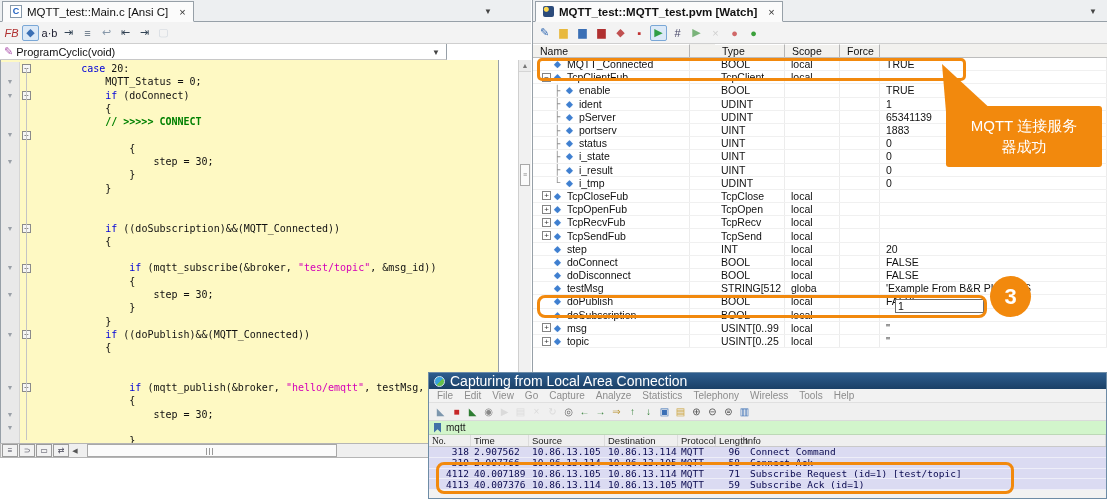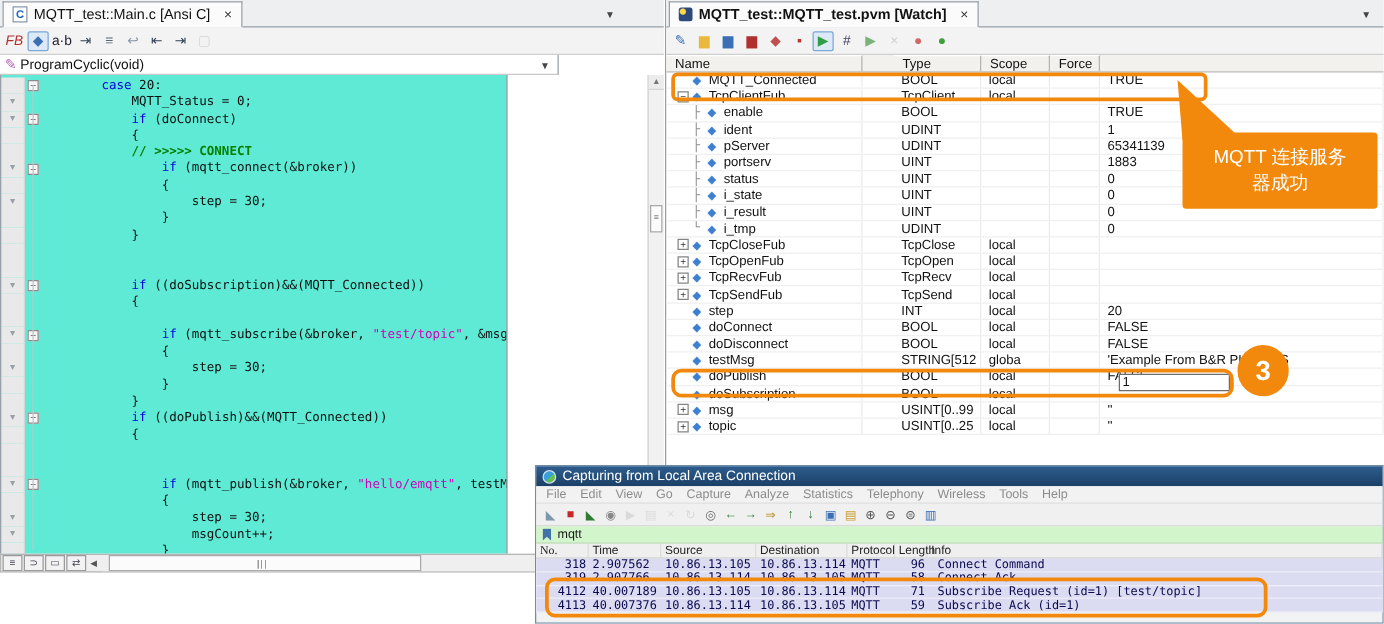--- a/index.html
+++ b/index.html
@@ -13,21 +13,21 @@
   .drop { position:absolute; font-size:8px; color:#444; top:7px; }
   .ticon { width:17px; height:16px; display:inline-flex; align-items:center; justify-content:center; font-size:11px; border-radius:2px; border:1px solid transparent; }
   .ticon.sel { background:#dce9f7; border:1px solid #7aa7d6; }
   .ticon.dim { opacity:.4; }
 
   
   #editor-window { position:absolute; left:0; top:0; width:531px; height:461px; z-index:1; background:#fff; }
   #ed-toolbar { height:22px; background:#f3f3f3; border-bottom:1px solid #cfcfcf; display:flex; align-items:center; gap:2px; padding:0 3px; }
   #breadcrumb { height:16px; width:447px; background:#fff; border-bottom:1px solid #c8c8c8; border-right:1px solid #97a0a8; display:flex; align-items:center; padding:0 4px; font-size:11px; position:relative; }
   #breadcrumb .drop { right:6px; top:4px; }
-  #code-area { position:absolute; left:0; top:60px; width:406px; height:383px; background:#5eead4; border-left:1px solid #97a0a8; border-right:1px solid #97a0a8; overflow:hidden; }
+  #code-area { position:absolute; left:0; top:60px; width:499px; height:383px; background:#fef9c3; border-left:1px solid #97a0a8; border-right:1px solid #97a0a8; overflow:hidden; }
   #fold-line { position:absolute; left:25px; top:8px; width:1px; height:372px; background:#c4c4c4; }
   .cl { display:flex; height:13.3px; align-items:center; }
   .gut { width:19px; align-self:stretch; background:#e9e9e9; border-right:1px solid #d6d6d6; text-align:center; font-size:7px; color:#9aa0a8; line-height:13px; flex:none; }
   .fold { width:13px; flex:none; display:flex; align-items:center; justify-content:center; }
   .foldbox { width:9px; height:9px; border:1px solid #8b8b8b; background:#f6f6f6; font-size:8px; line-height:7px; text-align:center; color:#444; }
   .ctxt { white-space:pre; font:10px/13.3px "DejaVu Sans Mono",monospace; color:#101010; }
   .k { color:#0000d8; } .c { color:#008000;font-weight:bold; } .s { color:#d400b8; } .p { color:#101010; }
   #code-pad { padding-top:2px; }
   #vscroll { position:absolute; right:0; top:60px; width:13px; height:383px; background:#f1f1f1; border-left:1px solid #cfcfcf; }
   #vscroll .btn { height:12px; text-align:center; font-size:7px; color:#777; line-height:12px; background:#ececec; border-bottom:1px solid #d5d5d5; }
@@ -52,21 +52,21 @@
   .wrow > span { border-right:1px solid #ececec; height:100%; display:flex; align-items:center; overflow:hidden; white-space:nowrap; }
   .ncell { padding-left:9px; }
   .exp { width:9px; height:9px; border:1px solid #848484; background:#fff; font-size:8px; line-height:7px; text-align:center; color:#333; margin-right:3px; flex:none; }
   .exp.none { border:none; background:transparent; }
   .treeg { font:10px "DejaVu Sans Mono",monospace; color:#8f8f8f; width:12px; flex:none; }
   .dia { color:#3f7fd0; font-size:9px; margin-right:6px; flex:none; text-shadow:0 0 1px #9cc0ea; }
   .cell-pad { padding-left:6px; }
 
   
   #ws-window { position:absolute; left:428px; top:372px; width:679px; height:127px; z-index:10; border:1px solid #6e8ca6; background:#f2f2f2; }
-  #ws-title { height:16px; background:linear-gradient(#2d5d8e,#1b4066); color:#fff; font-size:11px; display:flex; align-items:center; gap:5px; padding:0 5px; }
+  #ws-title { height:16px; background:linear-gradient(#2d5d8e,#1b4066); color:#fff; font-size:14px; display:flex; align-items:center; gap:5px; padding:0 5px; }
   .ws-logo { width:11px; height:11px; border-radius:50%; background:linear-gradient(135deg,#39a1d8 55%,#66c04a 55%); border:1px solid #cfe2ef; flex:none; }
   #ws-menu { height:13px; background:#f2f2f2; display:flex; gap:11px; padding:0 8px; font-size:10px; color:#8c8c8c; align-items:center; }
   #ws-toolbar { height:19px; background:#f0f0f0; border-top:1px solid #e0e0e0; border-bottom:1px solid #dadada; display:flex; align-items:center; gap:1px; padding:0 4px; }
   #ws-toolbar .ticon { width:15px; height:15px; font-size:10px; }
   #ws-filter { height:14px; background:#d2f5cb; border-bottom:1px solid #bcd8b6; display:flex; align-items:center; gap:5px; padding:0 5px; font-size:10px; color:#1a1a1a; }
   .bookmark { width:7px; height:10px; background:#4272a8; clip-path:polygon(0 0,100% 0,100% 100%,50% 68%,0 100%); flex:none; }
   #ws-header { display:flex; height:12px; background:#efefef; border-bottom:1px solid #c9c9c9; font-size:9.5px; color:#222; }
   #ws-header .hc { padding-left:3px; border-right:1px solid #dcdcdc; line-height:12px; }
   .pc0{width:42px;text-align:right;padding-right:2px;} .pc1{width:58px;} .pc2{width:76px;} .pc3{width:73px;} .pc4{width:38px;} .pc5{width:26px;text-align:right;padding-right:2px;} .pc6{flex:1;padding-left:8px;}
   #ws-header .pc0 { text-align:left; padding-left:3px;font-family:Liberation Serif, serif; }
@@ -143,21 +143,20 @@
         <div class="cl">
           <span class="gut"></span>
           <span class="fold"></span>
           <span class="ctxt"><span class="c">            // &gt;&gt;&gt;&gt;&gt; CONNECT</span></span>
         </div>
         <div class="cl">
           <span class="gut">▼</span>
           <span class="fold">
             <span class="foldbox">−</span>
           </span>
-          <span class="ctxt"><span class="p">                </span><span class="k">if</span><span class="p"> (mqtt_connect(&amp;broker))</span></span>
         </div>
         <div class="cl">
           <span class="gut"></span>
           <span class="fold"></span>
           <span class="ctxt"><span class="p">                {</span></span>
         </div>
         <div class="cl">
           <span class="gut">▼</span>
           <span class="fold"></span>
           <span class="ctxt"><span class="p">                    step = 30;</span></span>
@@ -260,21 +259,20 @@
           <span class="ctxt"><span class="p">                {</span></span>
         </div>
         <div class="cl">
           <span class="gut">▼</span>
           <span class="fold"></span>
           <span class="ctxt"><span class="p">                    step = 30;</span></span>
         </div>
         <div class="cl">
           <span class="gut">▼</span>
           <span class="fold"></span>
-          <span class="ctxt"><span class="p">                    msgCount++;</span></span>
         </div>
         <div class="cl">
           <span class="gut"></span>
           <span class="fold"></span>
           <span class="ctxt"><span class="p">                }</span></span>
         </div>
       </div>
   </div>
   <div id="vscroll">
     <div class="btn">▲</div>

